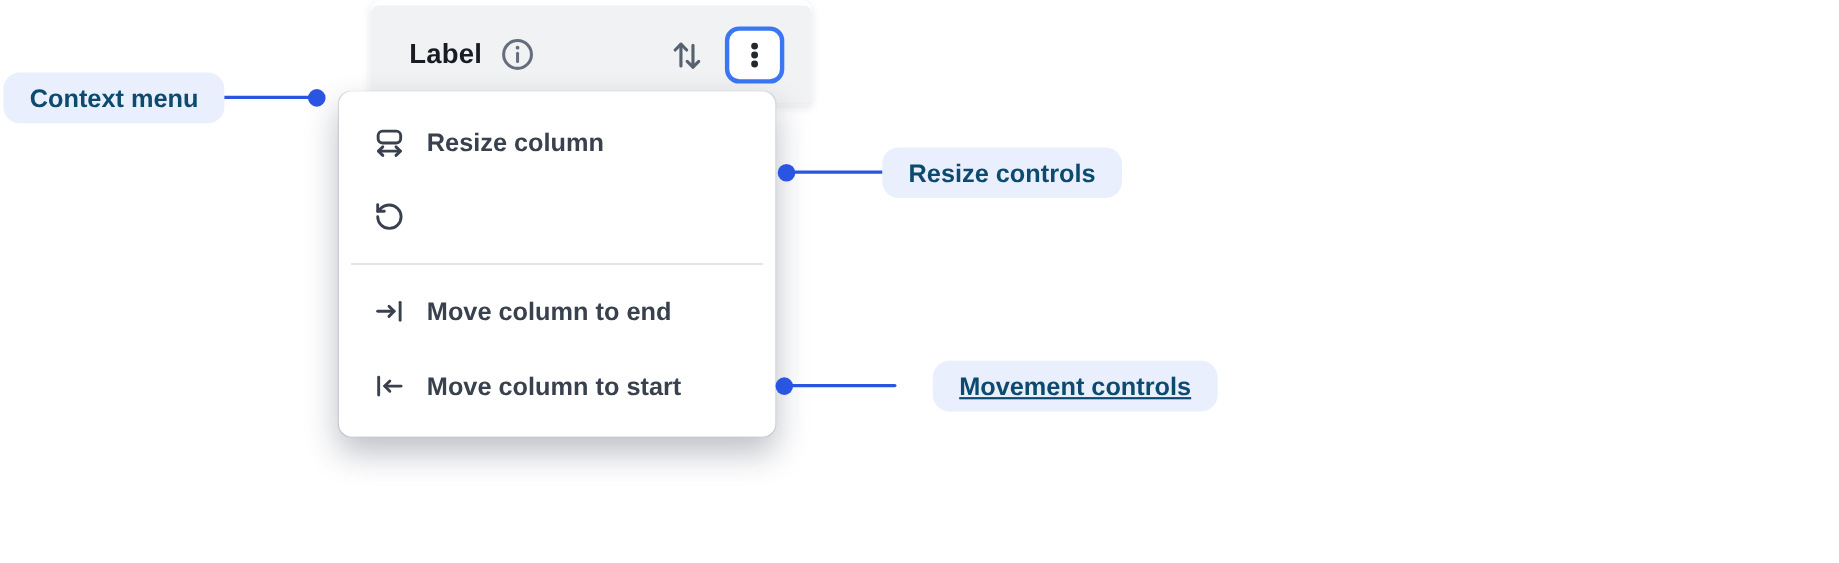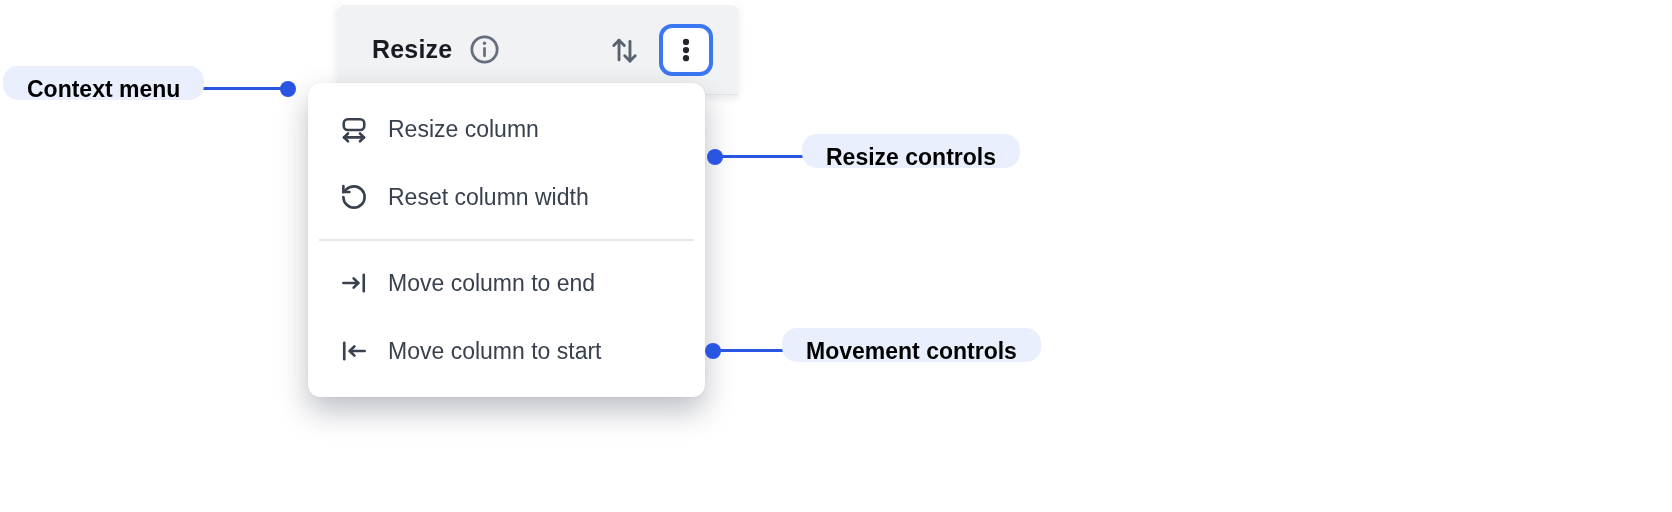--- a/index.html
+++ b/index.html
@@ -32,42 +32,42 @@
     position:absolute;left:308px;top:83px;width:397px;
     background:#ffffff;border-radius:12px;
     box-shadow:0 0 1px rgba(10,20,40,.18), 0 14px 30px rgba(20,30,55,.28);
     padding:12px 0;z-index:2;
   }
   .menu-item{
     height:68px;display:flex;align-items:center;gap:19px;
     padding:0 20px 0 31px;cursor:pointer;background:transparent;
   }
   .menu-item .mi-icon{width:30px;height:30px;flex:0 0 30px;display:flex;align-items:center;justify-content:center;}
-  .menu-item .mi-label{font-size:23px;font-weight:400;color:#39414e;white-space:nowrap;}
+  .menu-item .mi-label{font-size:23px;font-weight:700;color:#39414e;white-space:nowrap;}
   .menu-divider{height:2px;background:#e4e6ea;margin:8px 11px;}
 
   
   .pill{
-    position:absolute;height:34px;line-height:46px;padding:0 24px;
-    background:#e9effd;border-radius:15px;color:#000000;
+    position:absolute;height:46px;line-height:46px;padding:0 24px;
+    background:#e9effd;border-radius:15px;color:#0c4a6e;
     font-size:23px;font-weight:600;white-space:nowrap;z-index:4;
   }
   .ann-line{position:absolute;height:3px;background:#2a55e2;border-radius:2px;z-index:3;}
   .ann-dot{position:absolute;width:16px;height:16px;border-radius:50%;background:#2a55e2;z-index:4;}
 
   svg{display:block;}
 </style>
 </head>
 <body>
 
 <div class="canvas">
 
   <div class="col-header">
     <div class="col-header-inner">
-      <span class="col-label">Resize</span>
+      <span class="col-label">Label</span>
 
       <span class="hdr-icon info-wrap">
         <svg width="33" height="33" viewBox="0 0 24 24" fill="none" stroke="#646e7d" stroke-width="2" stroke-linecap="round">
           <circle cx="12" cy="12" r="9.2"></circle>
           <path d="M12 11.2v5.4"></path>
           <circle cx="12" cy="7.5" r="1.25" fill="#646e7d" stroke="none"></circle>
         </svg>
       </span>
 
       <span class="hdr-icon sort-wrap">
@@ -105,21 +105,20 @@
       <span class="mi-label">Resize column</span>
     </div>
 
     <div class="menu-item">
       <span class="mi-icon">
         <svg width="30" height="30" viewBox="0 0 24 24" fill="none" stroke="#39414e" stroke-width="2.1" stroke-linecap="round" stroke-linejoin="round">
           <path d="M3.5 12a8.5 8.5 0 1 0 8.5-8.5 9.2 9.2 0 0 0-6.4 2.6L3.5 8"></path>
           <path d="M3.5 3.2V8h4.8"></path>
         </svg>
       </span>
-      <span class="mi-label">Reset column width</span>
     </div>
 
     <div class="menu-divider"></div>
 
 
     <div class="menu-item">
       <span class="mi-icon">
         <svg width="30" height="30" viewBox="0 0 24 24" fill="none" stroke="#39414e" stroke-width="2.1" stroke-linecap="round" stroke-linejoin="round">
           <path d="M19.8 5.5v13"></path>
           <path d="M3.5 12h11.9"></path>
@@ -145,15 +144,15 @@
   <div class="ann-line" style="left:160px;top:87px;width:128px;"></div>
   <div class="ann-dot" style="left:280px;top:81px;"></div>
   <div class="pill" style="left:3px;top:66px;">Context menu</div>
 
   <div class="ann-line" style="left:715px;top:155px;width:100px;"></div>
   <div class="ann-dot" style="left:707px;top:149px;"></div>
   <div class="pill" style="left:802px;top:134px;">Resize controls</div>
 
   <div class="ann-line" style="left:713px;top:349px;width:102px;"></div>
   <div class="ann-dot" style="left:705px;top:343px;"></div>
-  <div class="pill" style="left:782px;top:328px;">Movement controls</div>
+  <div class="pill" style="left:848px;top:328px;text-decoration:underline;">Movement controls</div>
 
 </div>
 
 </body></html>

